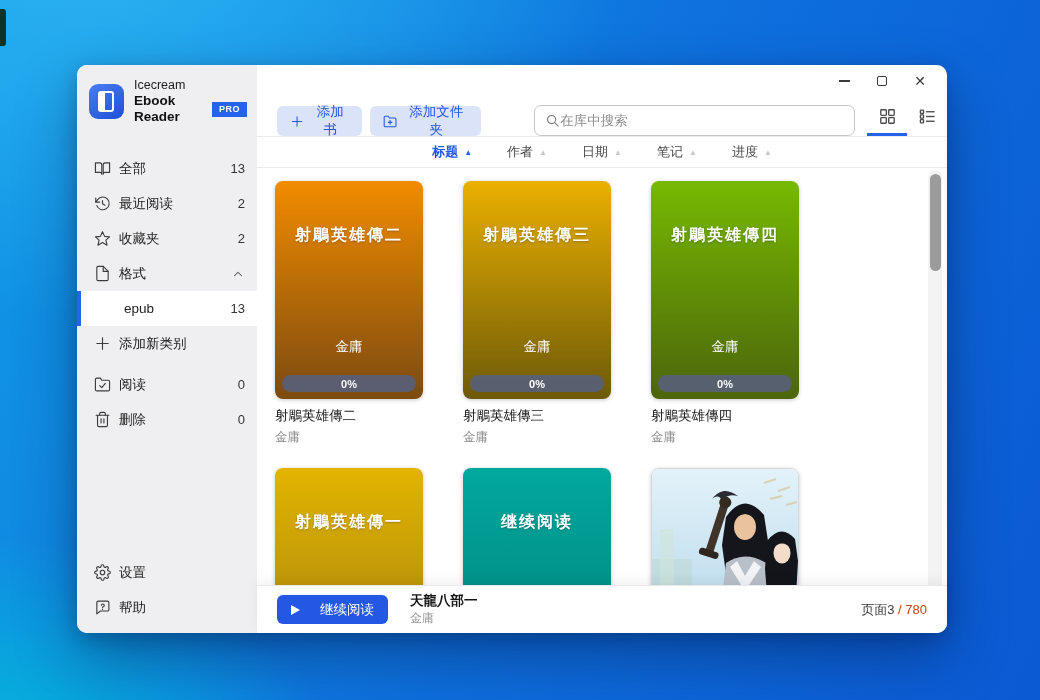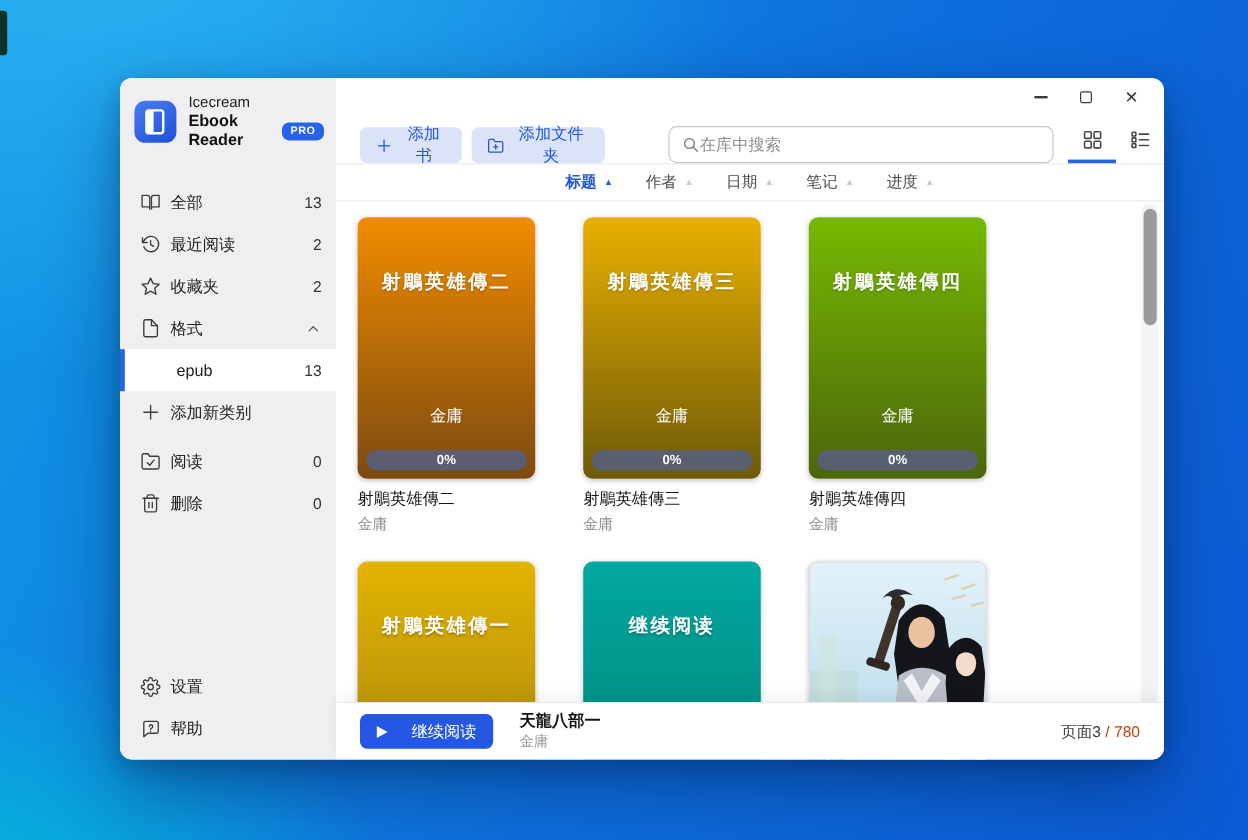--- a/index.html
+++ b/index.html
@@ -8,35 +8,35 @@
     font-family:"Liberation Sans","DejaVu Sans",sans-serif;
     background:
       radial-gradient(900px 600px at -5% 115%, #00c6d8 0%, rgba(0,198,216,0) 45%),
       radial-gradient(1000px 700px at 8% -10%, #2cb3f2 0%, rgba(44,179,242,0) 55%),
       linear-gradient(115deg,#119ae6 0%,#0e6fdd 55%,#0b59d3 100%);
     position:relative;
   }
   .desk-artifact{position:absolute;left:0;top:9px;width:6px;height:37px;background:#0d3328;border-radius:0 3px 3px 0;}
 
   .window{
-    position:absolute; left:100px; top:65px; width:870px; height:568px;
+    position:absolute; left:77px; top:65px; width:870px; height:568px;
     background:#fff; border-radius:10px; display:flex;
     box-shadow:0 25px 60px rgba(0,20,60,.38), 0 6px 18px rgba(0,20,60,.22);
   }
 
   
   .sidebar{width:180px; flex:0 0 180px; background:#efeff1; border-radius:10px 0 0 10px; display:flex; flex-direction:column; overflow:hidden;}
   .logo-row{display:flex; align-items:center; gap:10px; padding:13px 10px 0 12px;}
   .logo-mark{width:35px; height:35px; border-radius:9px; background:linear-gradient(145deg,#4a7df2,#1f4fd8); position:relative; flex:0 0 35px;}
   .logo-mark .book{position:absolute; left:9px; top:7px; width:16px; height:21px; border:2px solid #fff; border-radius:3px; background:transparent;}
   .logo-mark .book::before{content:""; position:absolute; left:-1px; top:-1px; width:6px; height:19px; background:#fff; border-radius:2px 0 0 2px;}
   .logo-text{line-height:1.2;}
   .logo-text .l1{font-size:12.5px; color:#1c1c1c;}
   .logo-text .l2{font-size:13.5px; font-weight:bold; color:#111; display:flex; align-items:center; gap:5px;}
-  .pro-badge{background:#2563eb; color:#fff; font-size:9px; font-weight:bold; padding:2px 7px; border-radius:6px; letter-spacing:.5px;}
+  .pro-badge{background:#2563eb; color:#fff; font-size:9px; font-weight:bold; padding:2px 7px; border-radius:0; letter-spacing:.5px;}
 
   .side-menu{margin-top:26px; display:flex; flex-direction:column;}
   .side-item{height:35px; display:flex; align-items:center; gap:8px; padding:0 12px 0 16px; font-size:13.5px; color:#222; cursor:pointer;}
   .side-item .si-icon{width:18px; height:18px; flex:0 0 18px; display:flex; align-items:center; justify-content:center; color:#3c3c3c;}
   .side-item .si-icon svg{width:17px; height:17px; stroke:#3c3c3c; fill:none; stroke-width:1.6; stroke-linecap:round; stroke-linejoin:round;}
   .side-item .si-count{margin-left:auto; font-size:13px; color:#333;text-align:center;}
   .side-item .si-chev{margin-left:auto; display:flex;}
   .side-item .si-chev svg{width:14px; height:14px; stroke:#555; fill:none; stroke-width:1.8; stroke-linecap:round; stroke-linejoin:round;}
   .side-item.selected{background:#fff; border-left:4px solid #2563eb; padding-left:43px;}
   .side-item.gap-top{margin-top:6px;}
@@ -57,21 +57,21 @@
   .tb-btn svg{width:15px; height:15px; stroke:#2356e2; fill:none; stroke-width:1.8; stroke-linecap:round; stroke-linejoin:round;}
   .search-wrap{margin-left:53px; width:337px; height:31px; border:1px solid #c6c6c6; border-radius:7px; display:flex; align-items:center; padding:0 10px; background:#fff;}
   .search-wrap svg{width:15px; height:15px; stroke:#7a7a7a; fill:none; stroke-width:1.8; stroke-linecap:round;}
   .search-wrap input{border:none; outline:none; flex:1; font-size:13.5px; color:#333; font-family:inherit; background:transparent;}
   .search-wrap input::placeholder{color:#8d8d8d;}
   .view-toggles{display:flex; height:100%; margin-left:12px;}
   .view-btn{width:40px; height:100%; display:flex; align-items:center; justify-content:center; border-bottom:3px solid transparent; padding-top:3px; cursor:pointer;}
   .view-btn.active{border-bottom-color:#2563eb;}
   .view-btn svg{width:19px; height:19px; stroke:#4a4a4a; fill:none; stroke-width:1.7;}
 
-  .sort-bar{height:31px; display:flex; align-items:center; justify-content:center; gap:27px; border-bottom:1px solid #ececec; font-size:13px;}
+  .sort-bar{height:31px; display:flex; align-items:center; justify-content:center; gap:35px; border-bottom:1px solid #ececec; font-size:13px;}
   .sort-opt{display:flex; align-items:center; gap:6px; color:#4b4b4b; cursor:pointer;}
   .sort-opt .tri{font-size:8px; color:#c9c9c9; transform:translateY(-.5px);}
   .sort-opt.active{color:#2356e2; font-weight:bold;}
   .sort-opt.active .tri{color:#2563eb;}
 
   .content{flex:1; position:relative; overflow:hidden; padding:13px 0 0 18px;}
   .books{display:grid; grid-template-columns:repeat(3,148px); column-gap:40px; row-gap:22px;}
   .book-cell{display:flex; flex-direction:column;}
   .cover{width:148px; height:218px; border-radius:8px; position:relative; box-shadow:0 1px 4px rgba(0,0,0,.22); overflow:hidden;}
   .cover .c-title{position:absolute; top:44px; left:0; right:0; text-align:center; color:#fff; font-family:"Liberation Serif","DejaVu Serif",serif; font-weight:bold; font-size:16px; letter-spacing:2px; text-shadow:0 1px 2px rgba(0,0,0,.25);}

